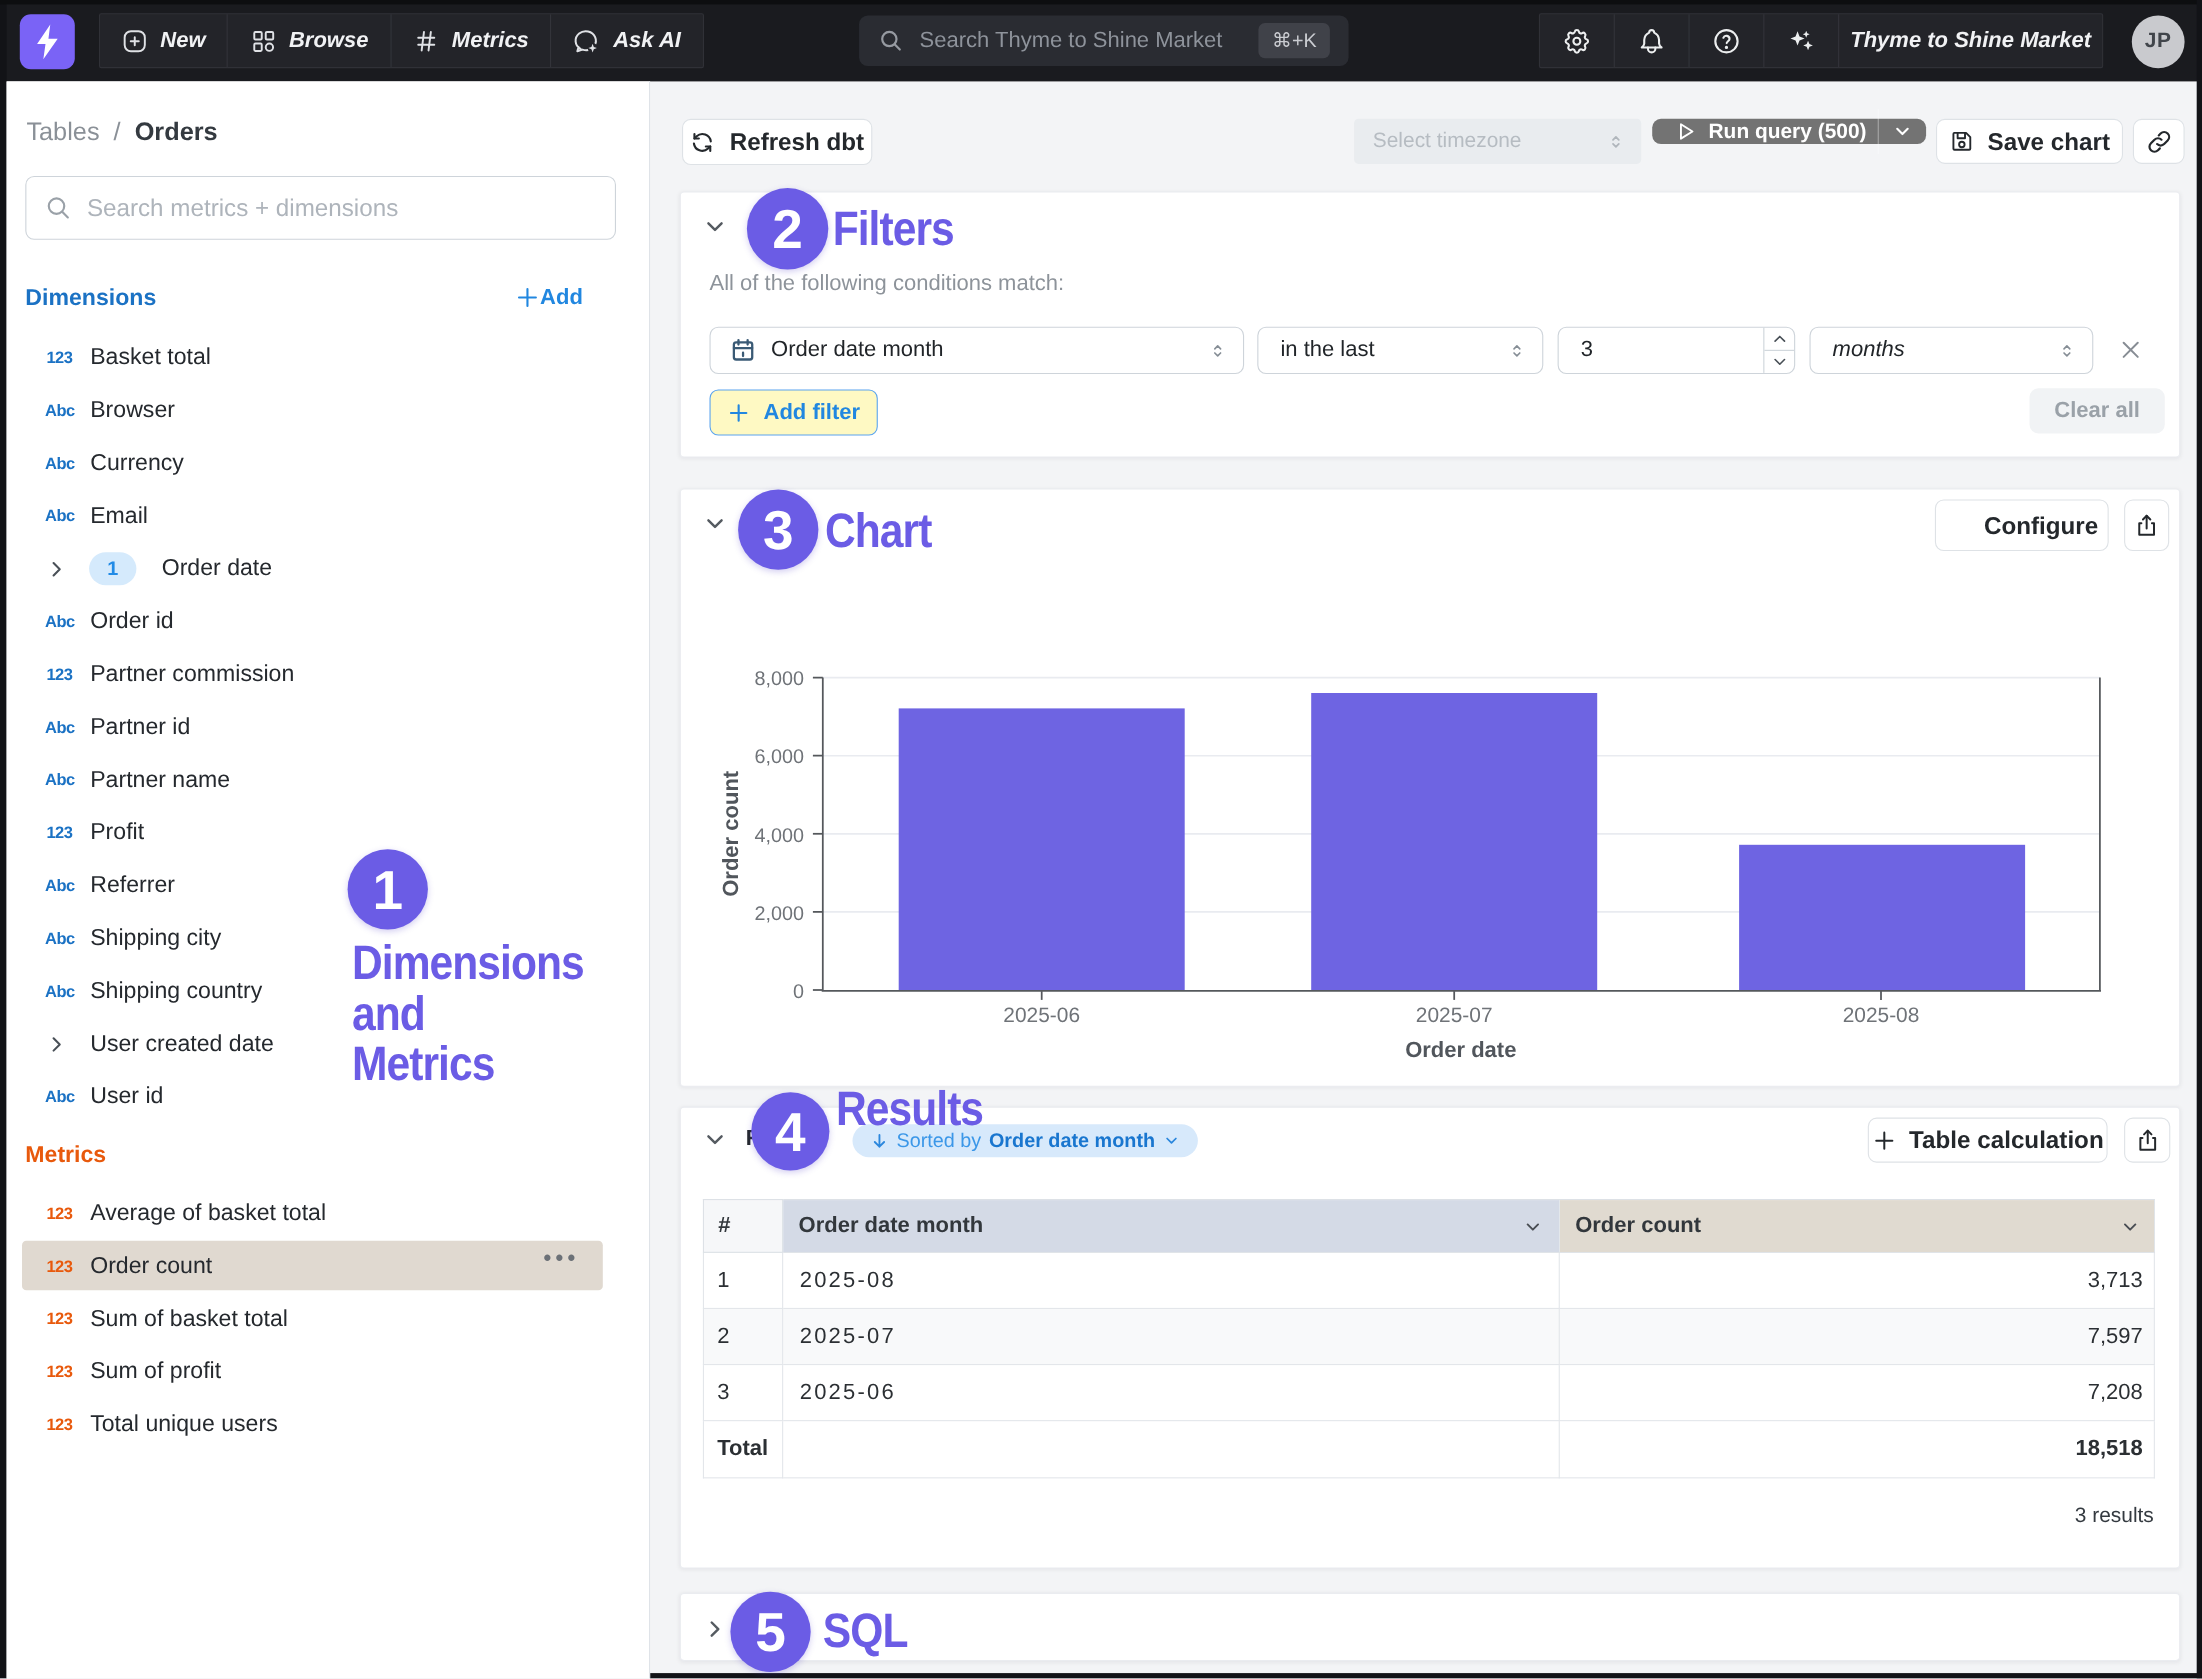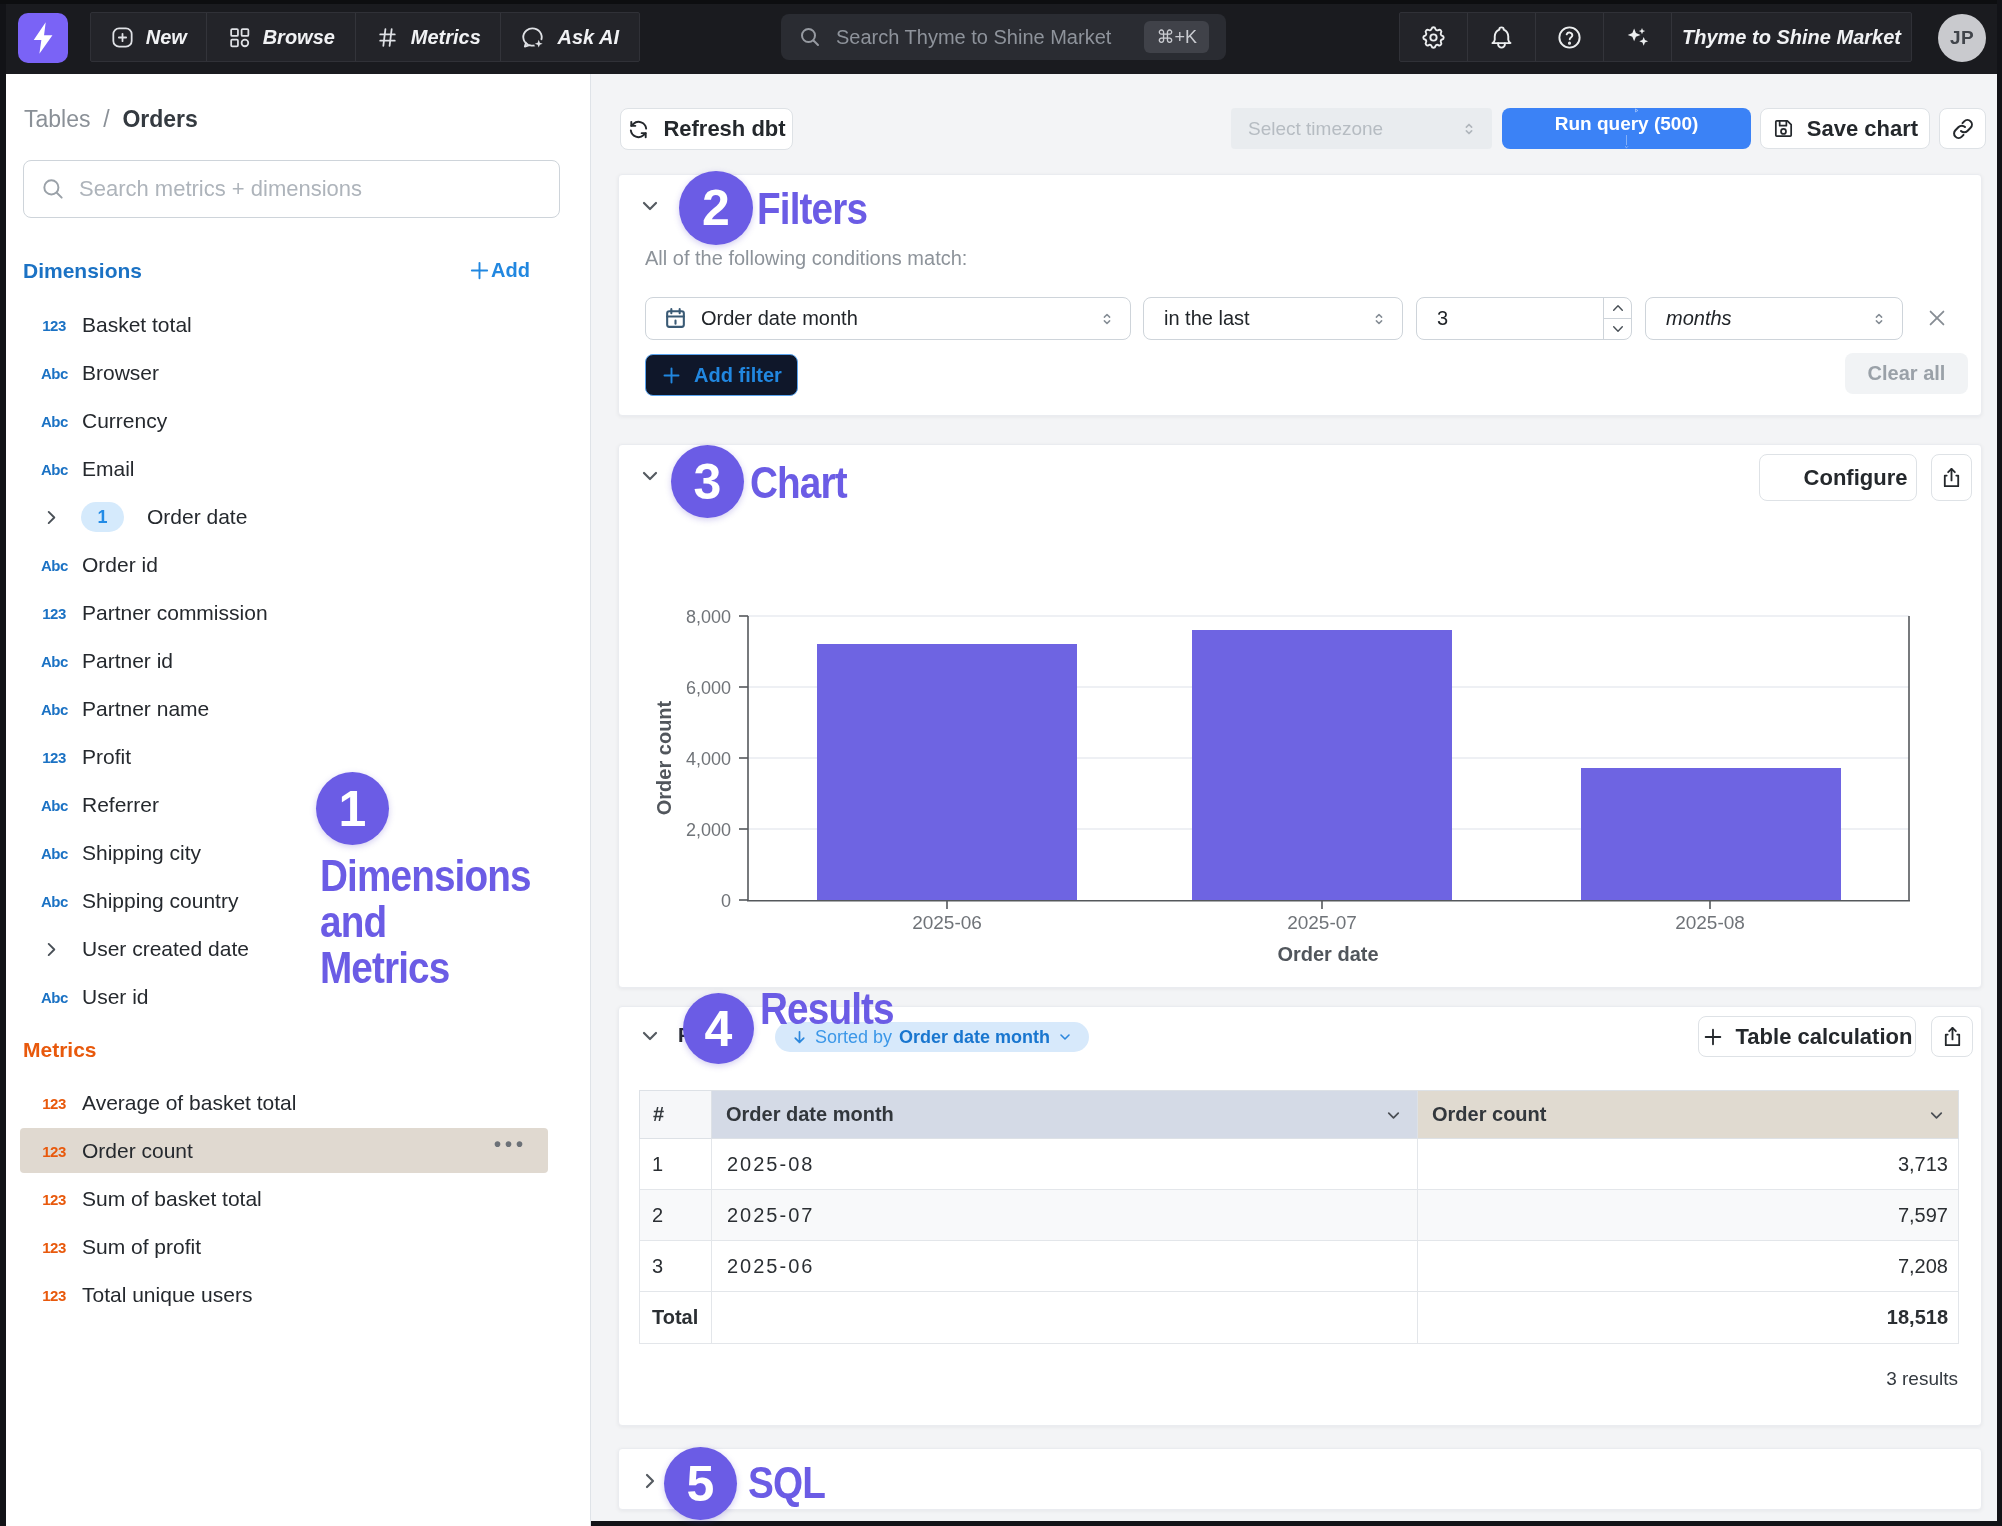--- a/index.html
+++ b/index.html
@@ -274,21 +274,21 @@
       <path d="M19.5 20v-4.2h-4.2"></path>
     </svg>
   <span>Refresh dbt</span>
 </div>
 <div class="abs row" style="left:1231px; top:108px; width:261px; height:41px; background:#e9ecef; border-radius:4px;">
   <span style="margin-left:17px; flex:1; font-size:19px; color:#b6bcc2;">Select timezone</span>
   <svg style="margin-right:14px;" width="18" height="18" viewBox="0 0 24 24" fill="none" stroke="#b0b6bc" stroke-width="2.2" stroke-linecap="round" stroke-linejoin="round">
       <path d="M8.5 9.5 12 6l3.5 3.5M8.5 14.5 12 18l3.5-3.5"></path>
     </svg>
 </div>
-<div class="abs row" style="left:1502px; top:108px; width:249px; height:41px; background:#3b82f6; border-radius:8px;flex-direction:column;">
+<div class="abs row" style="left:1502px; top:108px; width:249px; height:23px; background:#737373; border-radius:8px;">
   <svg style="margin-left:20px;" width="21" height="21" viewBox="0 0 24 24" fill="none" stroke="#fff" stroke-width="2" stroke-linejoin="round">
       <path d="M7 4.5v15l12-7.5z"></path>
     </svg>
   <span style="flex:1; text-align:center; color:#fff; font-size:19px; font-weight:700;">Run query (500)</span>
   <div style="width:1px; height:41px; background:rgba(255,255,255,.38);"></div>
   <svg style="margin:0 12px;" width="19" height="19" viewBox="0 0 24 24" fill="none" stroke="#fff" stroke-width="2.4" stroke-linecap="round" stroke-linejoin="round">
       <path d="M6 9l6 6 6-6"></path>
     </svg>
 </div>
 <div class="btn abs" style="left:1760px; top:108px; width:170px; height:41px; gap:12px;">
@@ -344,21 +344,21 @@
 </div>
 <div class="abs row" style="left:1645px; top:297px; width:258px; height:43px; border:1px solid #ced4da; border-radius:8px; background:#fff;font-style:italic;">
   <span style="margin-left:20px; flex:1; font-size:20px; color:#212529;">months</span>
   <svg style="margin-right:14px;" width="18" height="18" viewBox="0 0 24 24" fill="none" stroke="#868e96" stroke-width="2" stroke-linecap="round" stroke-linejoin="round">
       <path d="M8.5 9.5 12 6l3.5 3.5M8.5 14.5 12 18l3.5-3.5"></path>
     </svg>
 </div>
 <svg class="abs" style="left:1926px; top:307px;" width="22" height="22" viewBox="0 0 24 24" fill="none" stroke="#878d94" stroke-width="2" stroke-linecap="round">
     <path d="M5 5l14 14M19 5L5 19"></path>
   </svg>
-<div class="abs row" style="left:645px; top:354px; width:153px; height:42px; border:1.5px solid #5aa4ef; border-radius:8px; background:#0f172a; justify-content:center; gap:12px;">
+<div class="abs row" style="left:645px; top:354px; width:153px; height:42px; border:1.5px solid #5aa4ef; border-radius:8px; background:#fef9c3; justify-content:center; gap:12px;">
   <svg width="21" height="21" viewBox="0 0 24 24" fill="none" stroke="#2187e0" stroke-width="2.2" stroke-linecap="round">
       <path d="M12 4v16M4 12h16"></path>
     </svg>
   <span style="font-size:20px; font-weight:700; color:#2187e0;">Add filter</span>
 </div>
 <div class="abs" style="left:1845px; top:353px; width:123px; height:41px; background:#f1f3f5; border-radius:8px; display:flex; align-items:center; justify-content:center; font-size:20px; font-weight:700; color:#9aa1a8;">Clear all</div>
 
 <div class="card abs" style="left:618px; top:444px; width:1364px; height:544px;"></div>
 <svg class="abs" style="left:640px; top:468px;" width="20" height="16" viewBox="0 0 20 16" fill="none" stroke="#555b61" stroke-width="2.2" stroke-linecap="round" stroke-linejoin="round">
     <path d="M4 5l6 6 6-6"></path>

